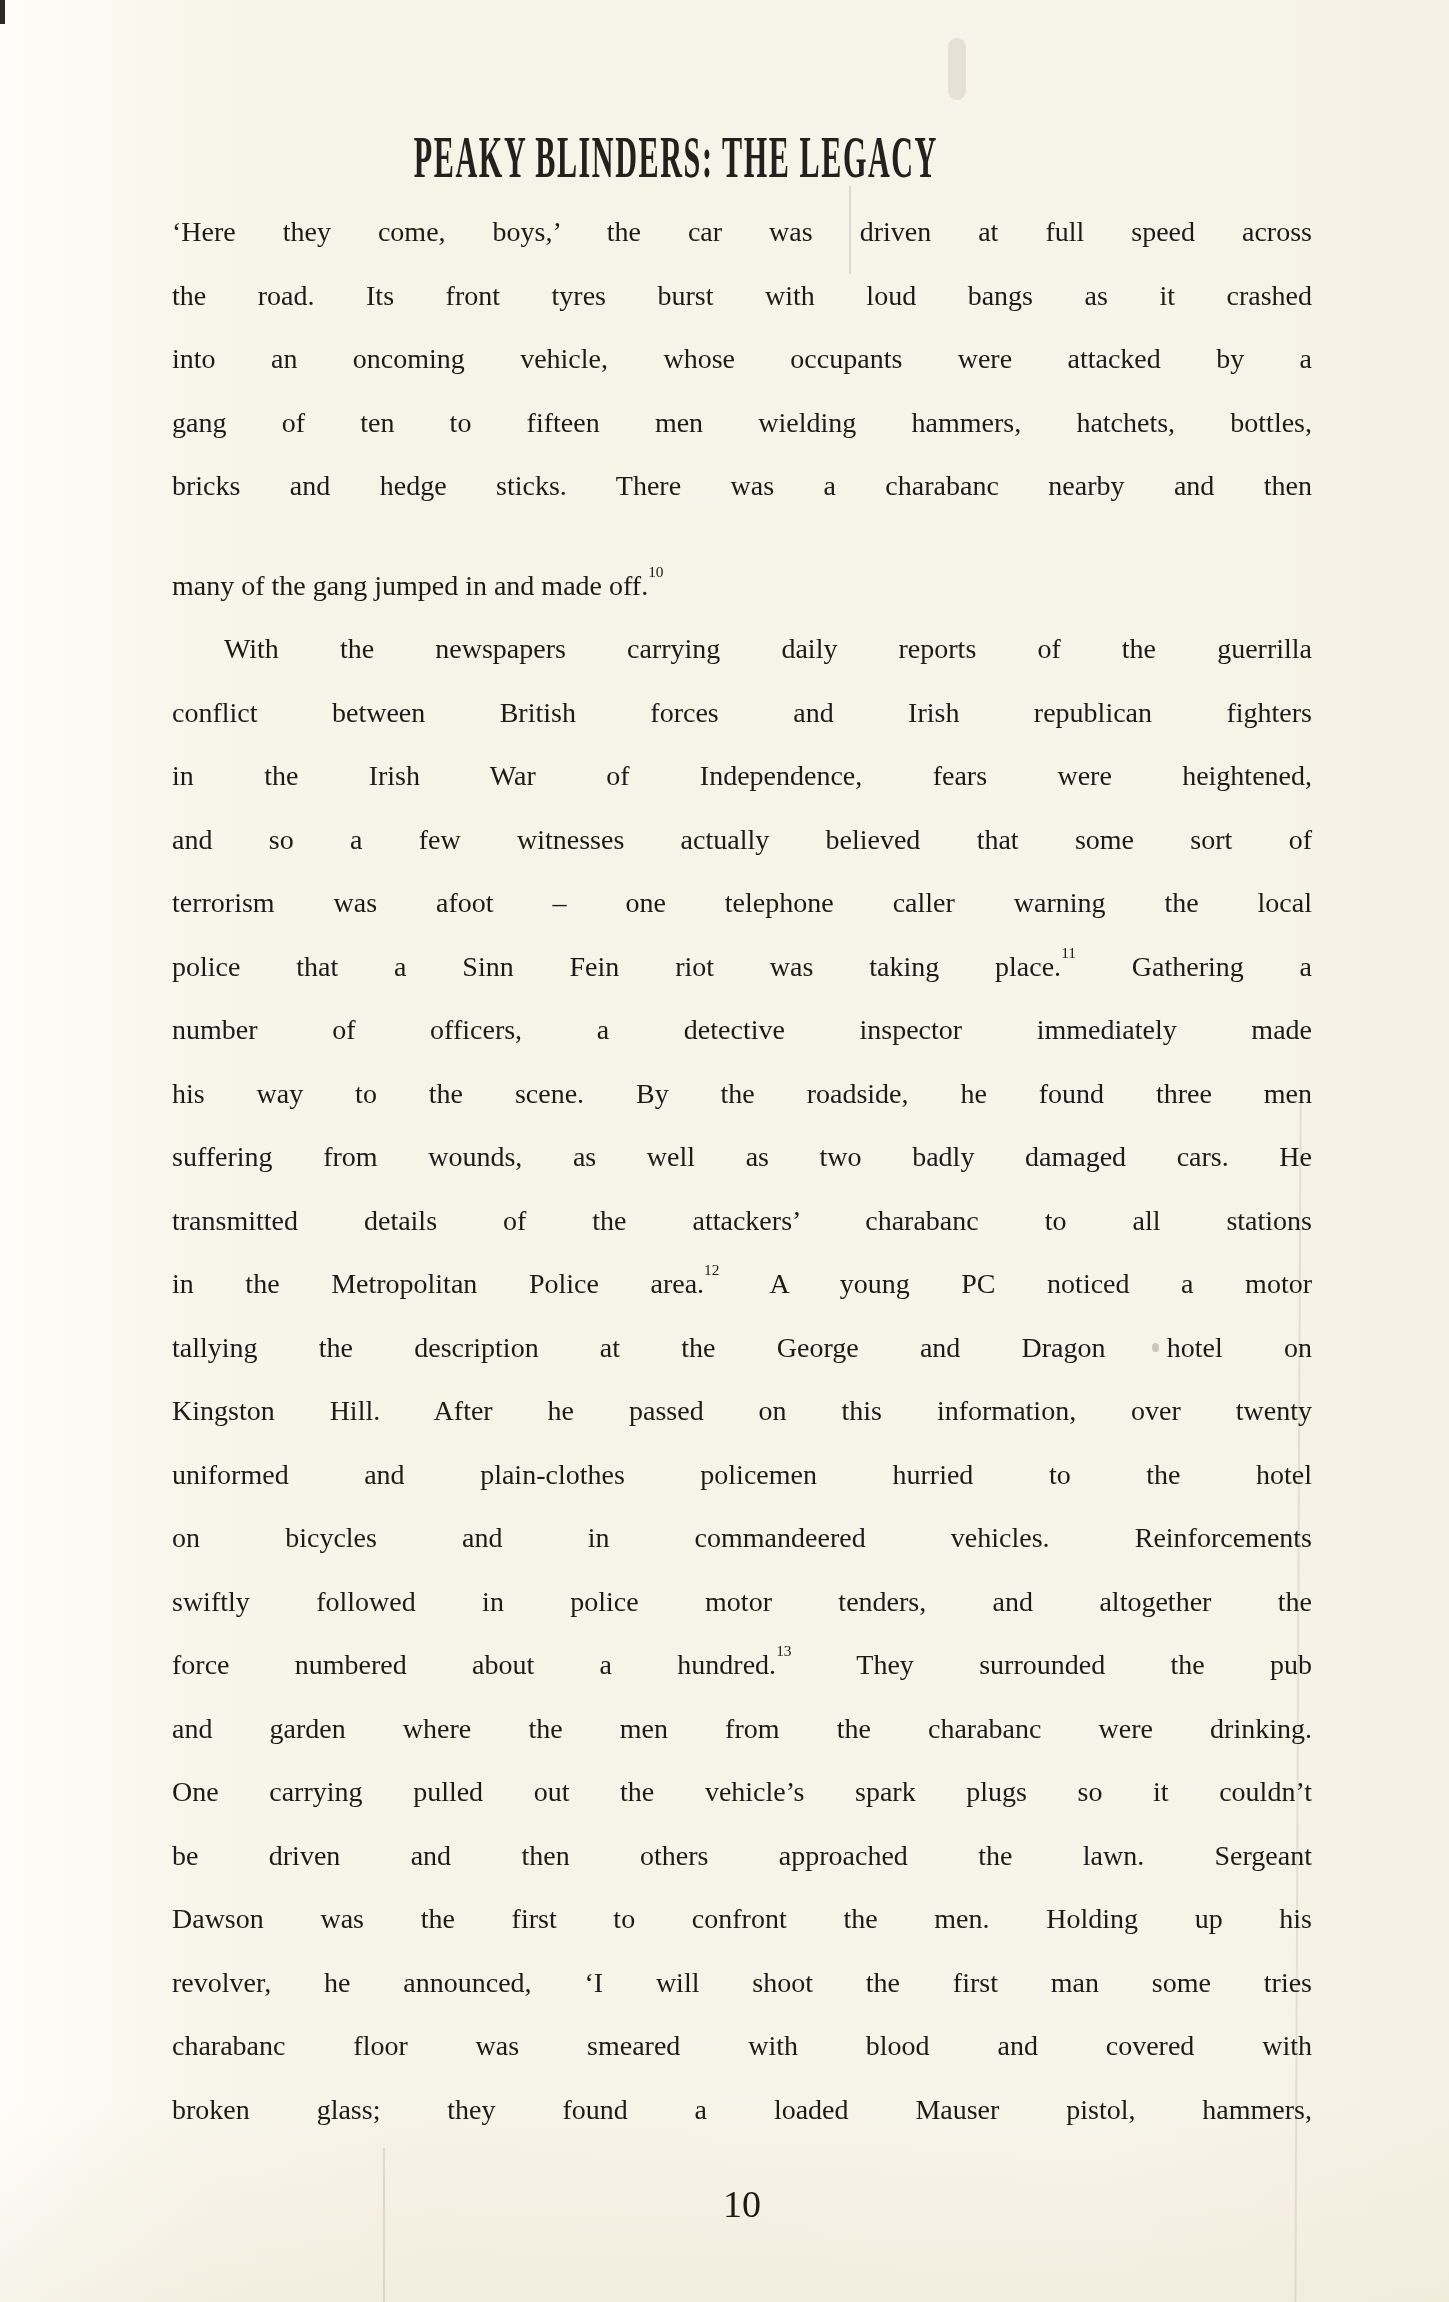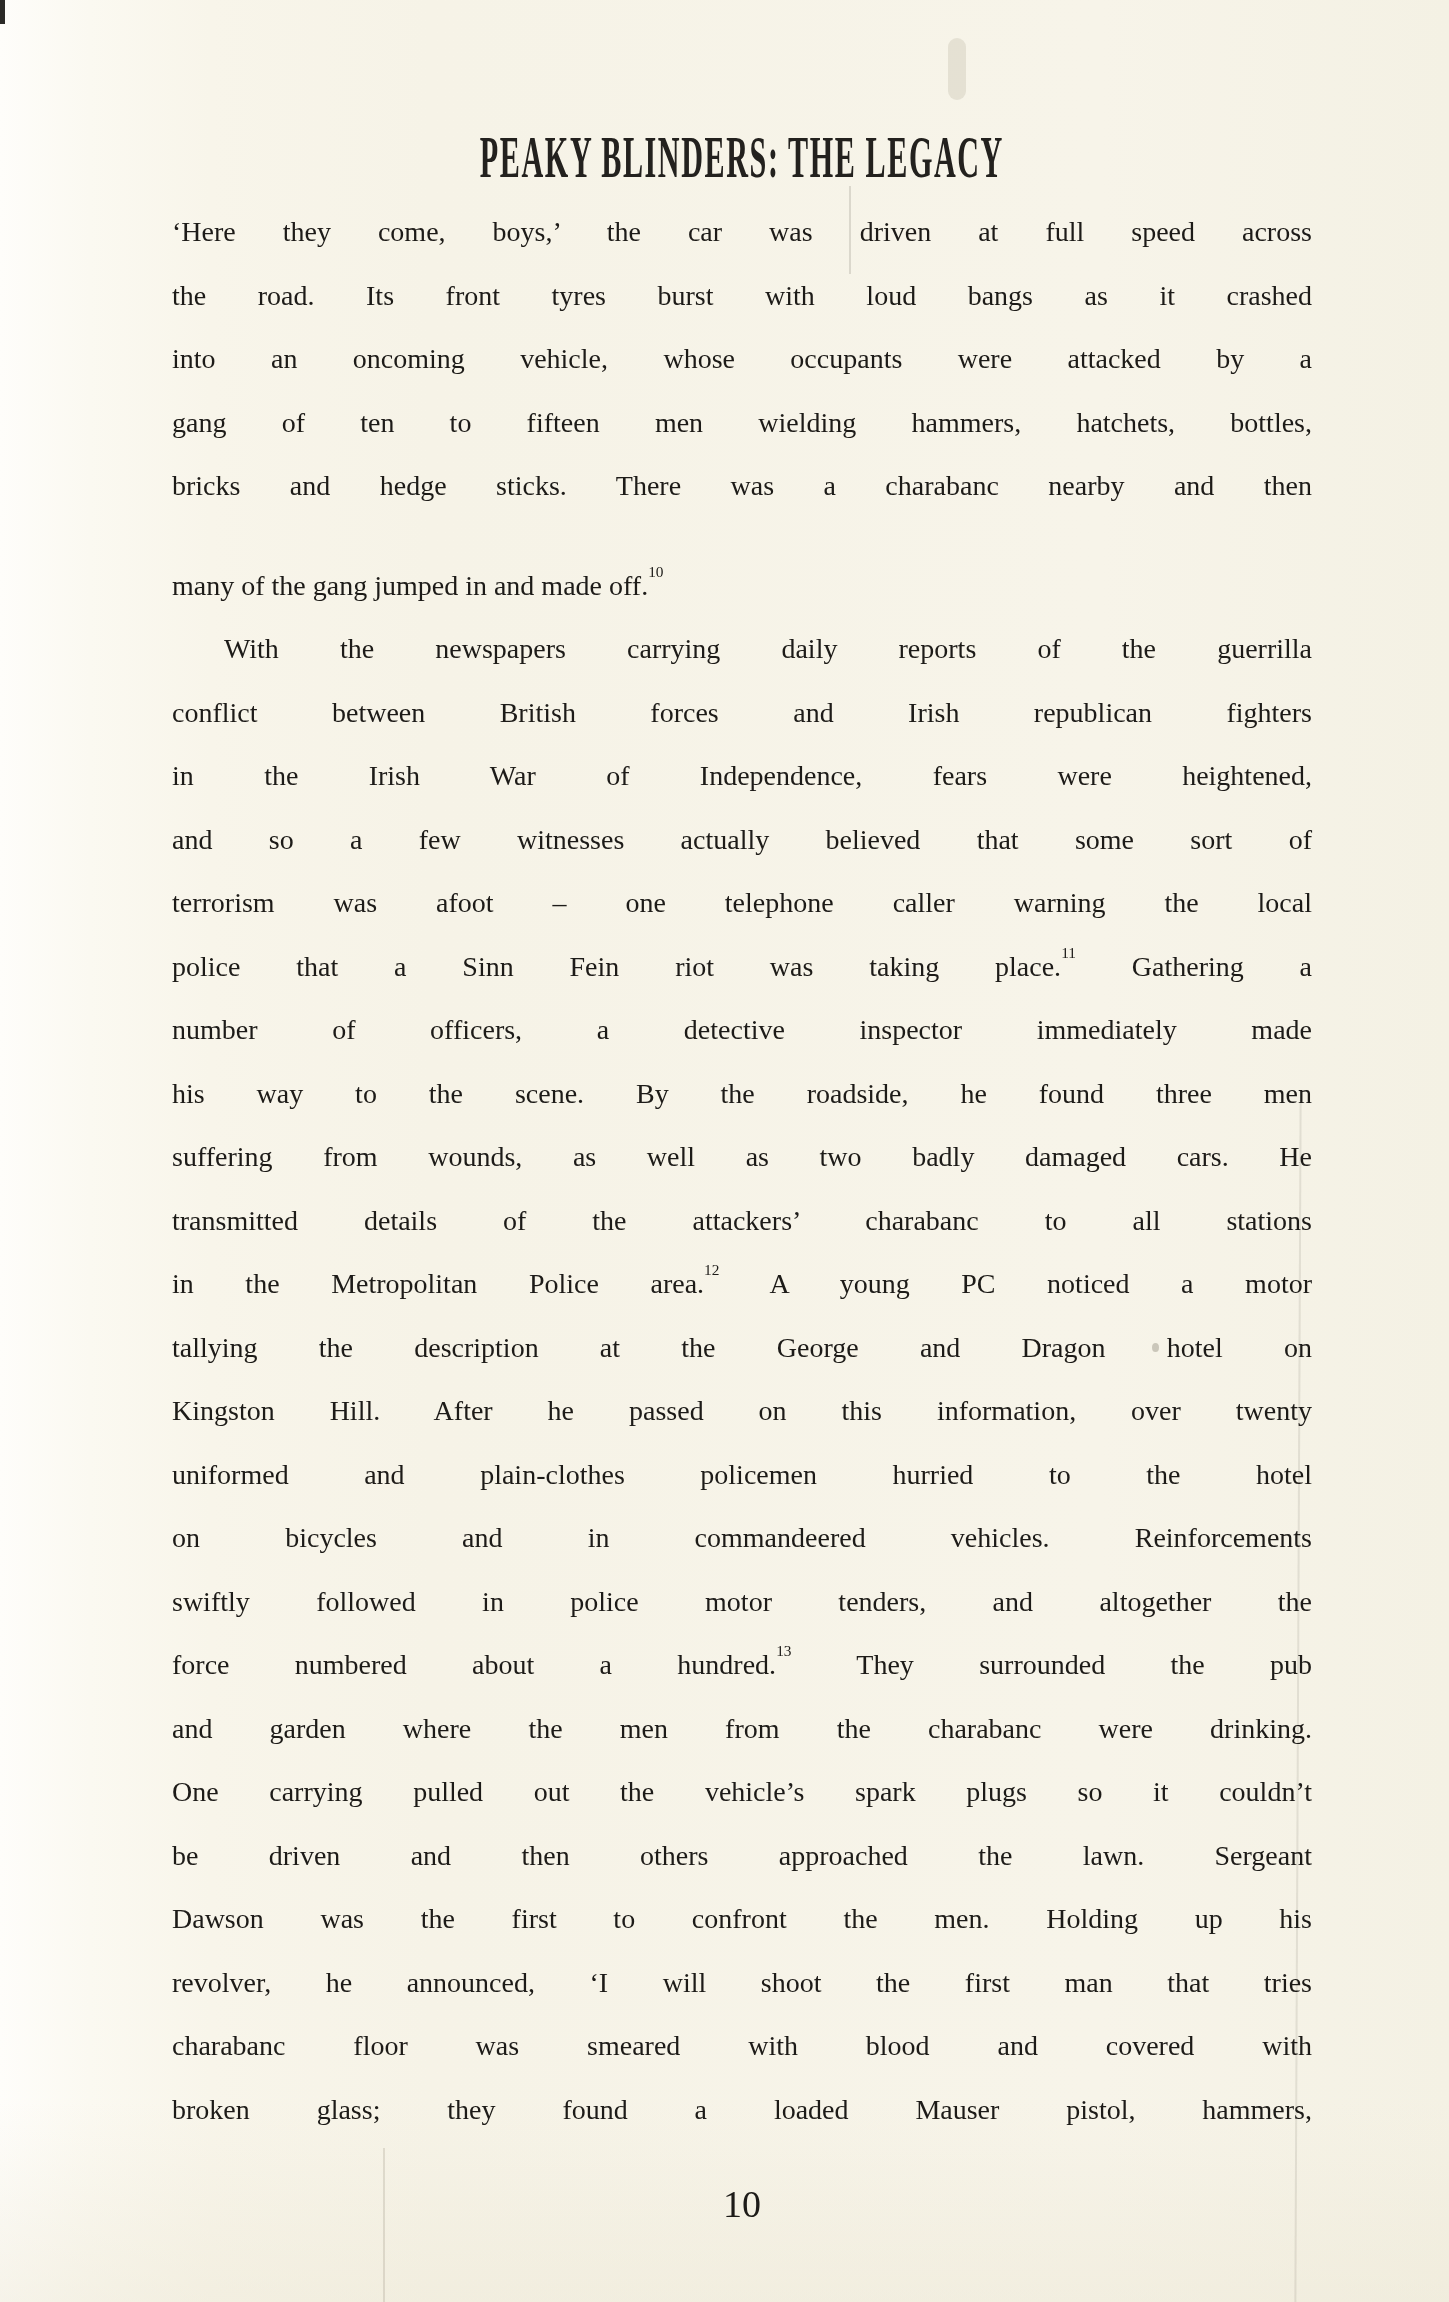--- a/index.html
+++ b/index.html
@@ -14,21 +14,21 @@
       linear-gradient(0deg, rgba(236,231,213,0.45) 0px, rgba(236,231,213,0) 200px),
       linear-gradient(90deg, #fefdfa 0px, #fbf9f1 90px, #f8f5ea 210px, #f6f3e7 430px, #f7f4e9 1100px, #f4f1e4 1449px);
   }
 
   
   .running-head {
     position: absolute;
     top: 128px;
     left: 172px;
     width: 1140px;
-    text-align: center;
+    text-align: left;
     line-height: 60px;
     white-space: nowrap;
   }
   .rh-inner {
     display: inline-block;
     font-size: 58px;
     font-weight: 700;
     letter-spacing: 3px;
     transform: scale(0.52, 1.02);
     transform-origin: 50% 50%;
@@ -142,19 +142,19 @@
       <div class="line">tallying the description at the George and Dragon hotel on</div>
       <div class="line">Kingston Hill. After he passed on this information, over twenty</div>
       <div class="line">uniformed and plain-clothes policemen hurried to the hotel</div>
       <div class="line">on bicycles and in commandeered vehicles. Reinforcements</div>
       <div class="line">swiftly followed in police motor tenders, and altogether the</div>
       <div class="line">force numbered about a hundred.<sup>13</sup> They surrounded the pub</div>
       <div class="line">and garden where the men from the charabanc were drinking.</div>
       <div class="line">One carrying pulled out the vehicle’s spark plugs so it couldn’t</div>
       <div class="line">be driven and then others approached the lawn. Sergeant</div>
       <div class="line">Dawson was the first to confront the men. Holding up his</div>
-      <div class="line">revolver, he announced, ‘I will shoot the first man that tries</div>
+      <div class="line">revolver, he announced, ‘I will shoot the first man some tries</div>
       <div class="line">charabanc floor was smeared with blood and covered with</div>
       <div class="line">broken glass; they found a loaded Mauser pistol, hammers,</div>
     </div>
 
   <div class="page-number">10</div>
 </div>
 
 </body></html>

